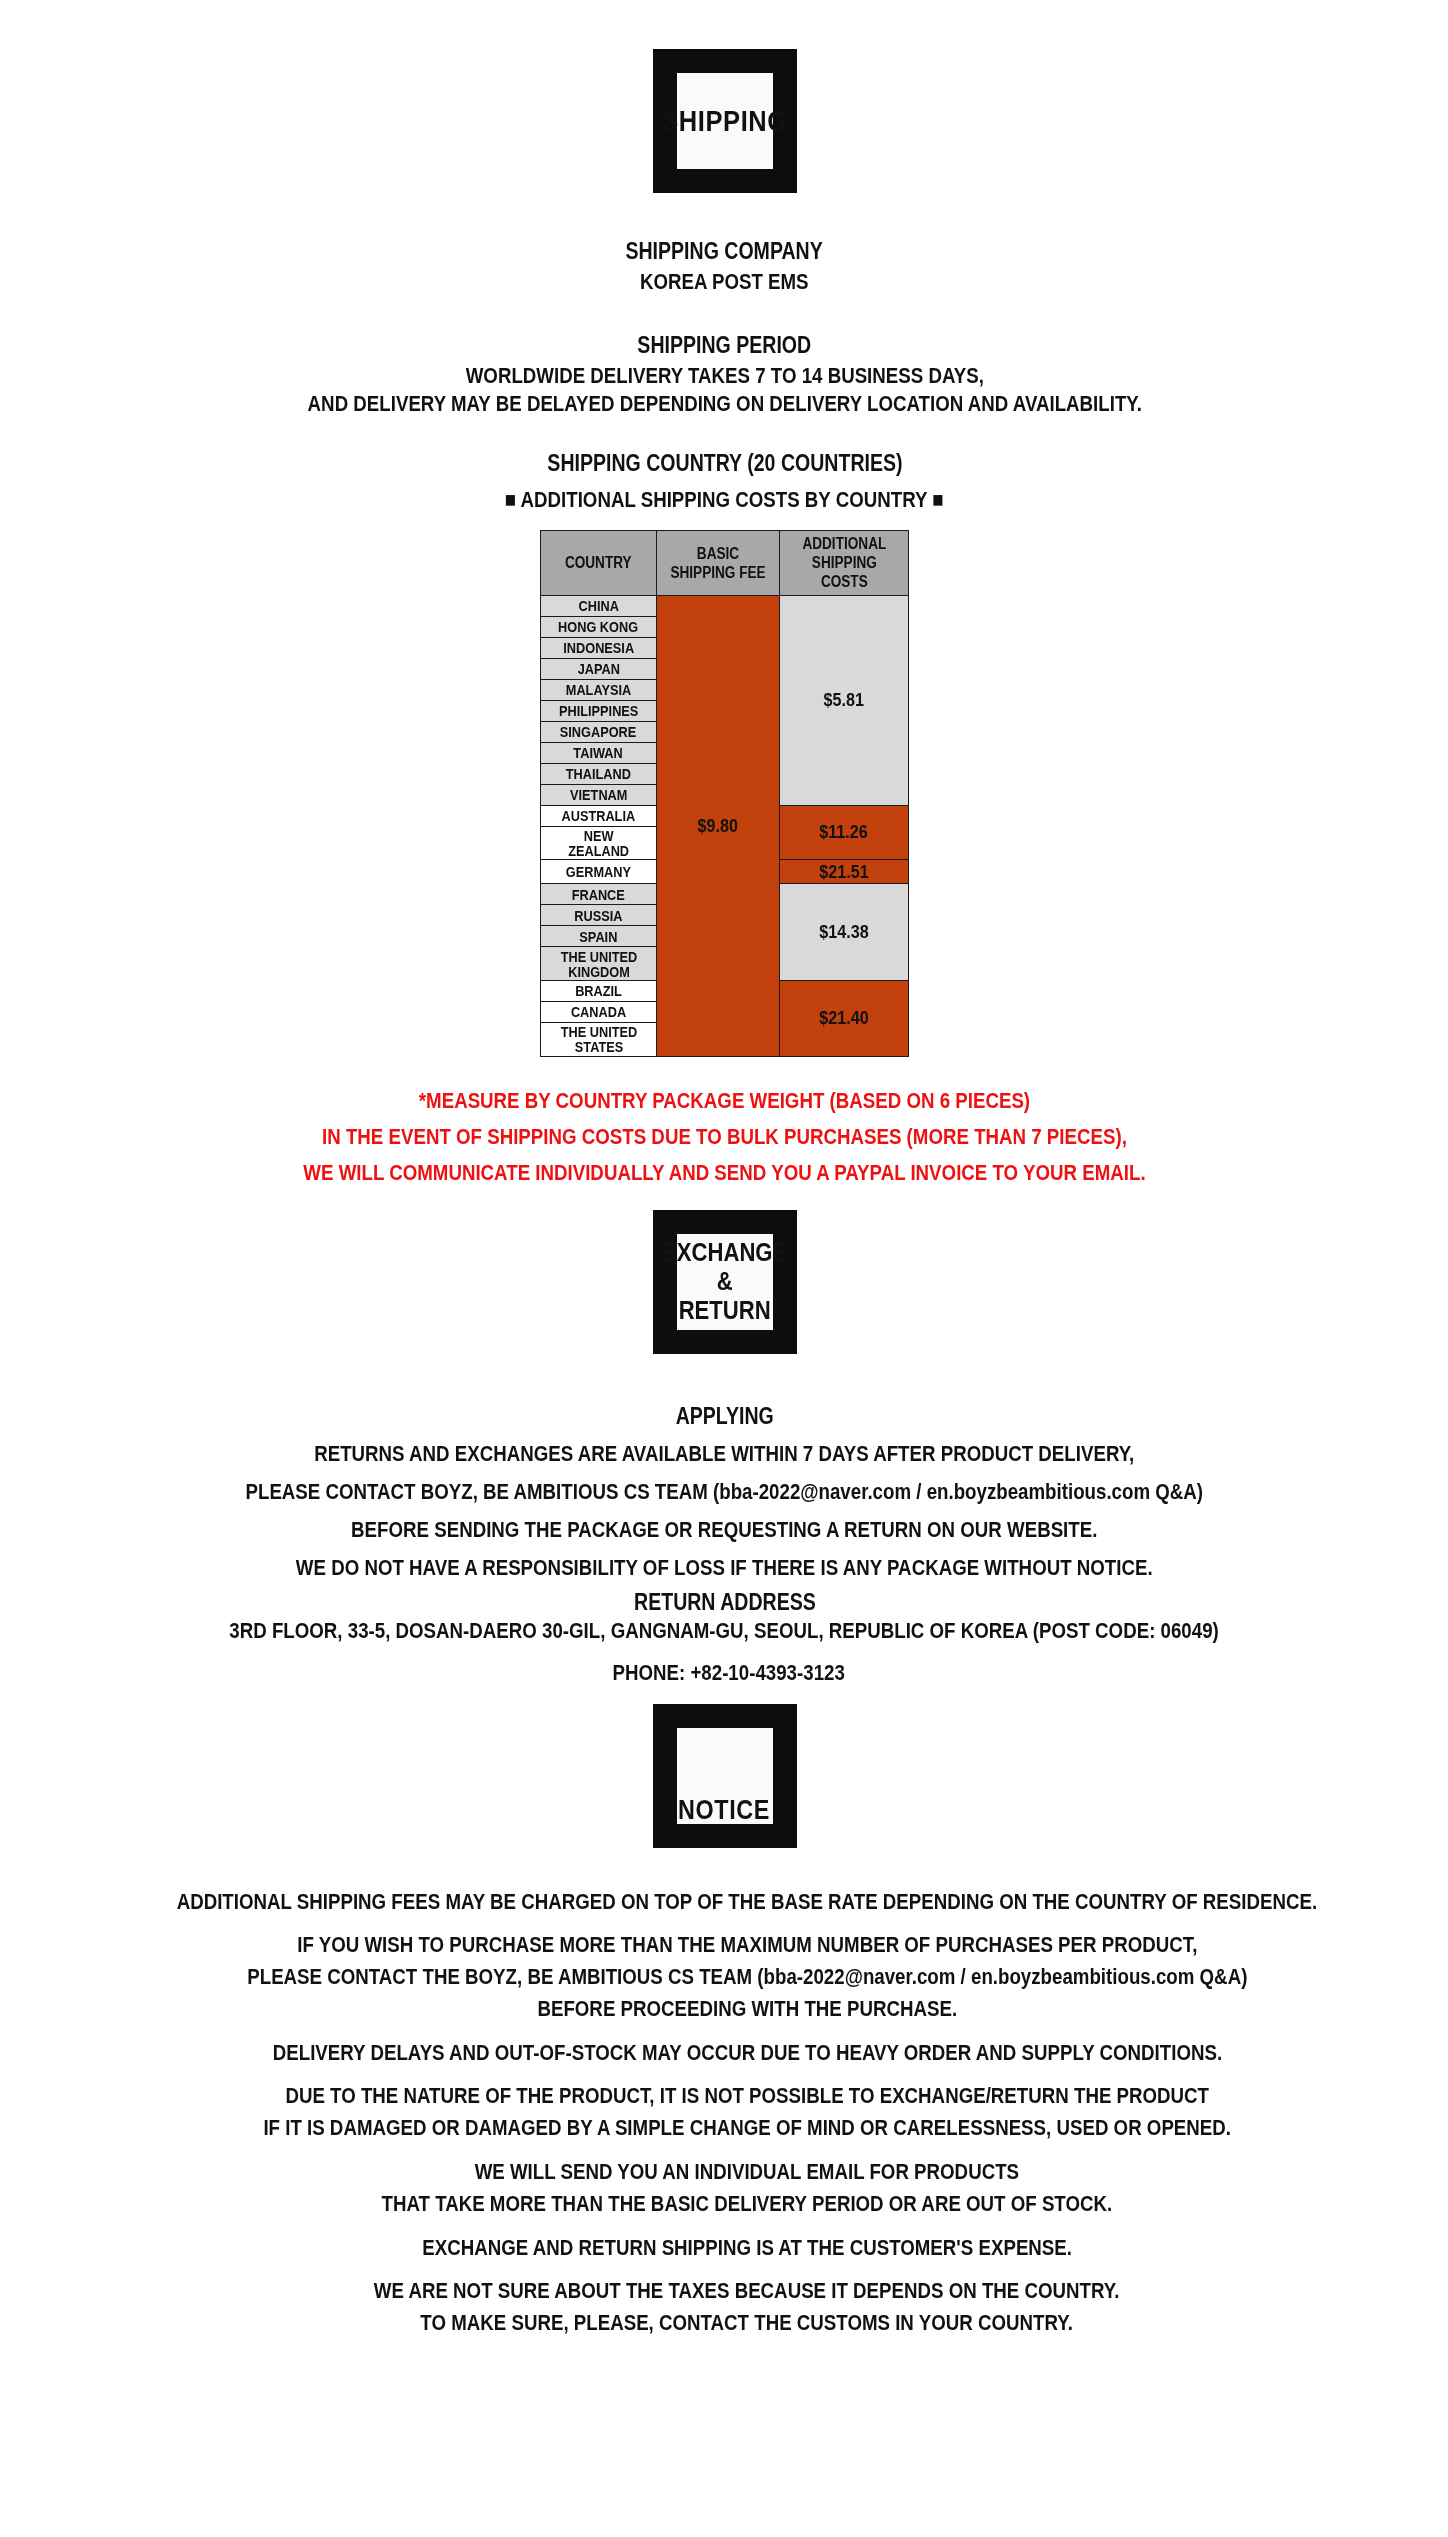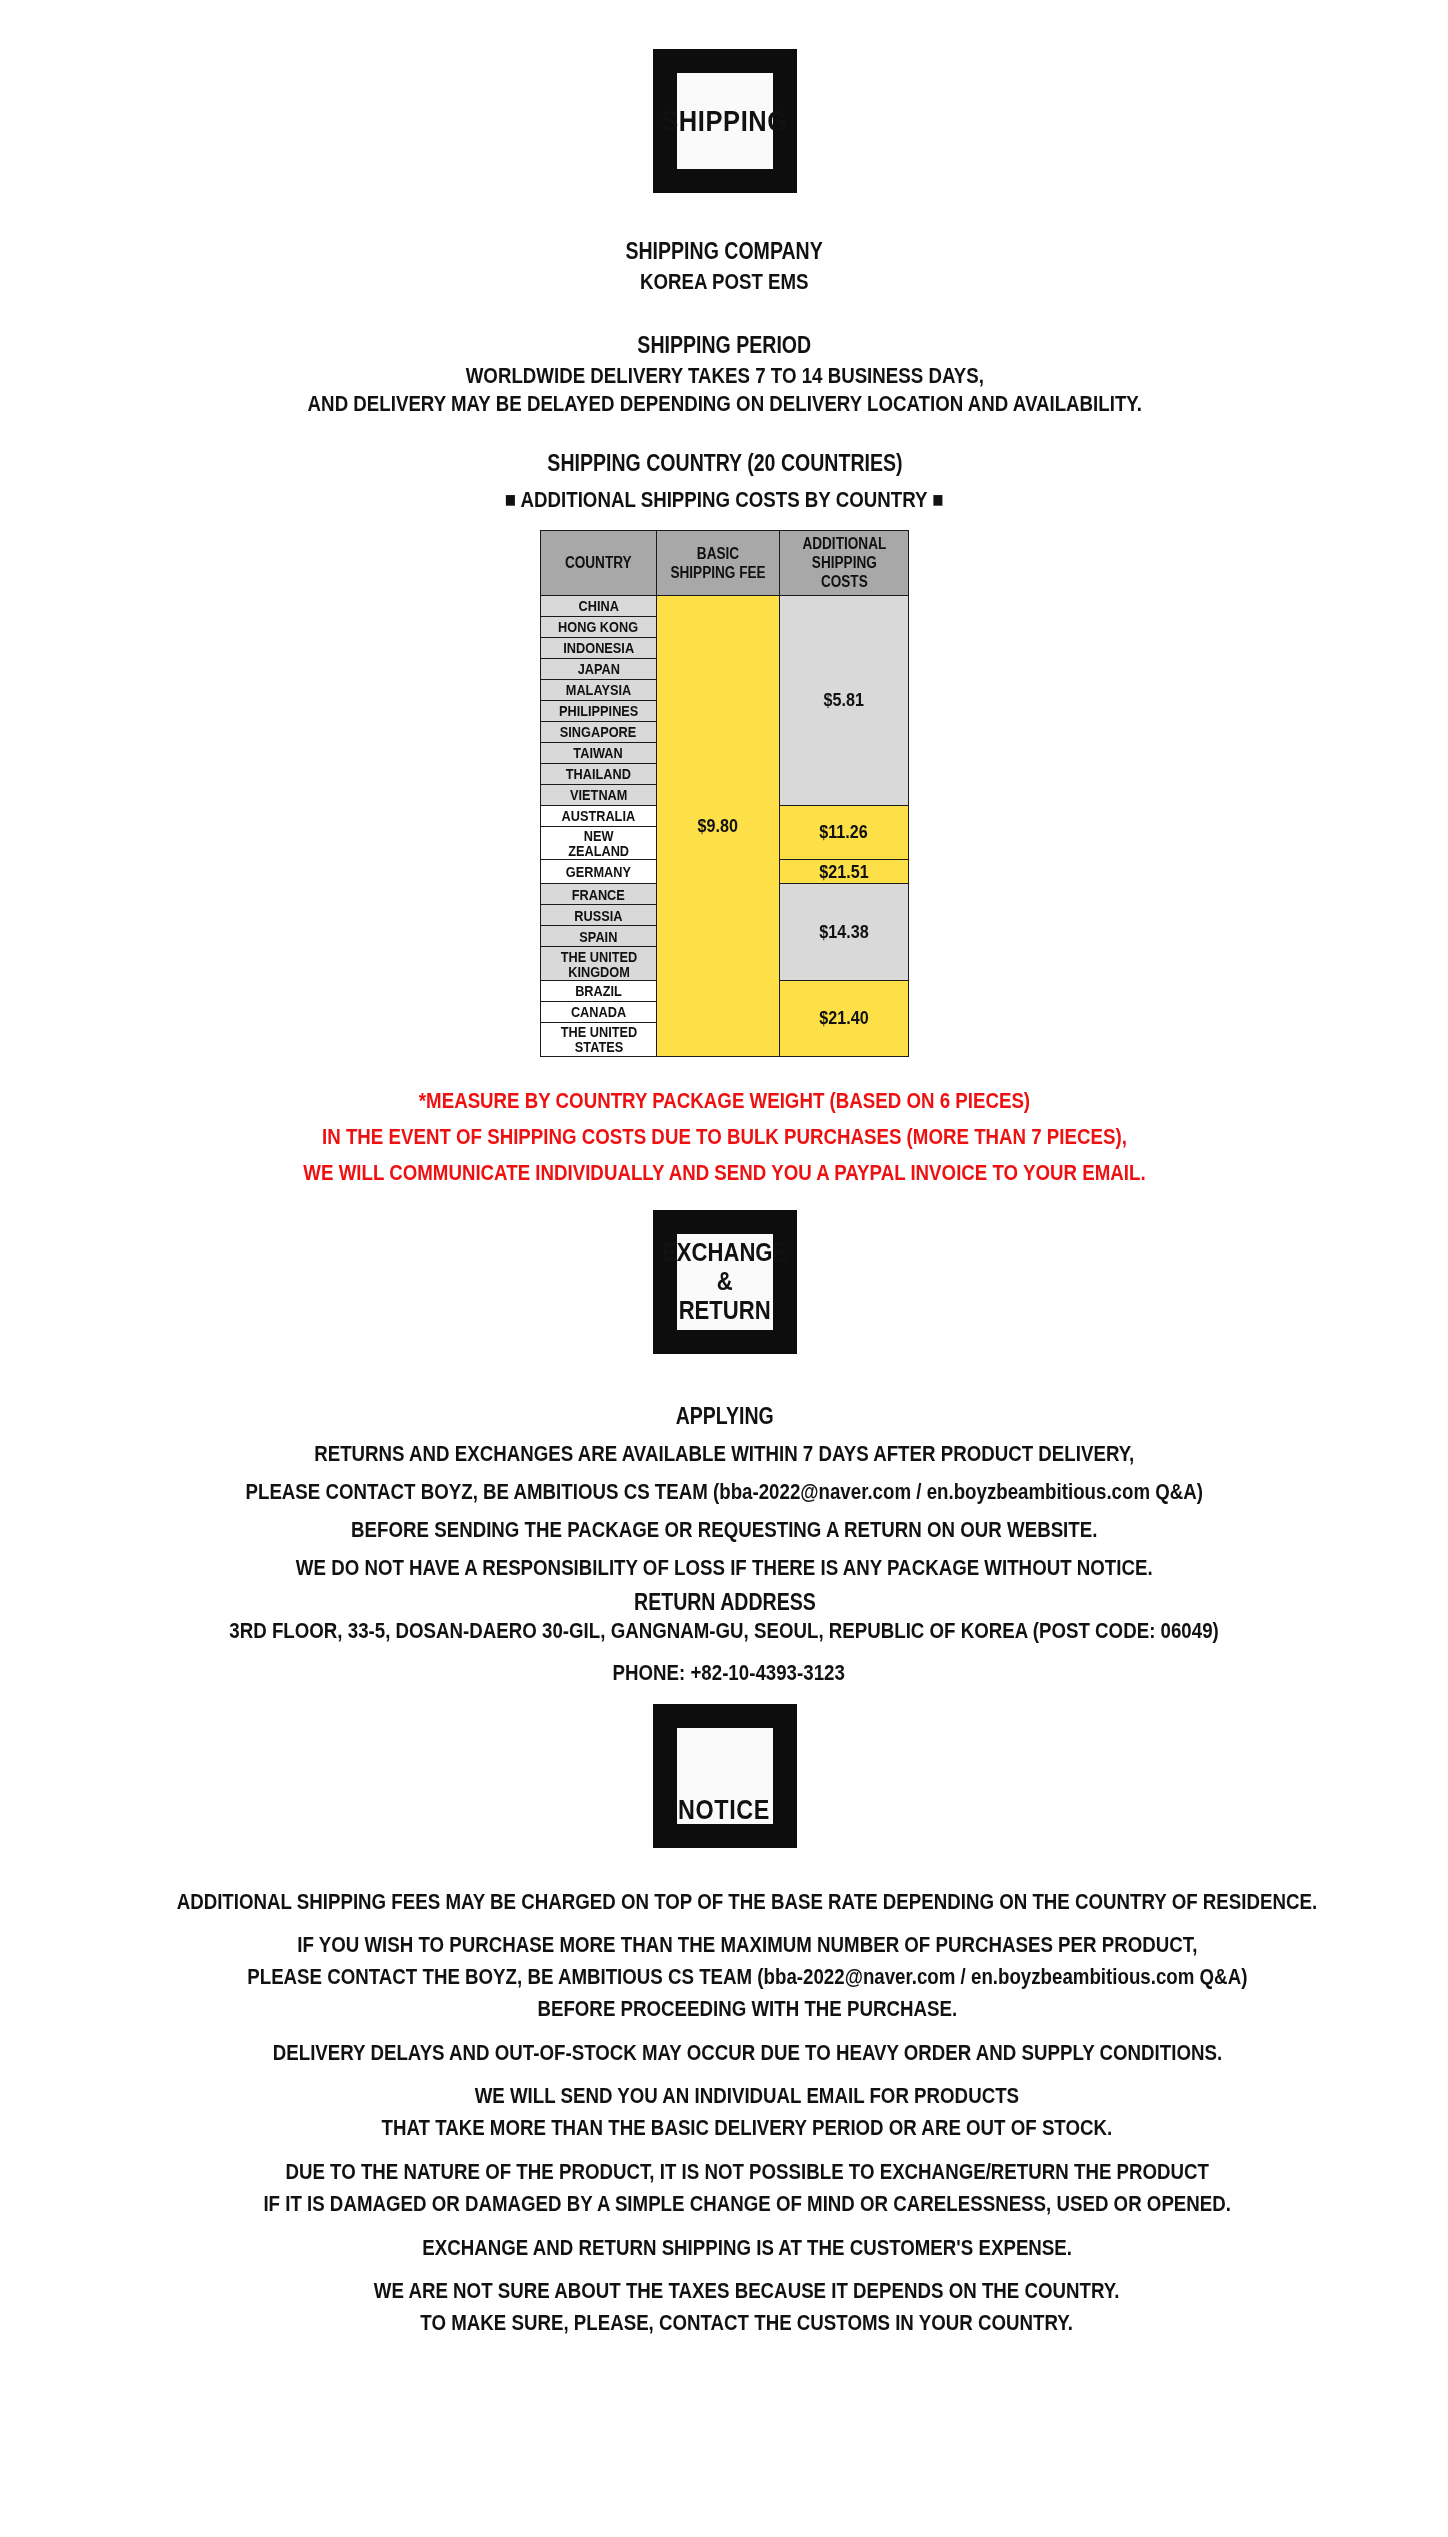--- a/index.html
+++ b/index.html
@@ -61,21 +61,21 @@
   table.costs th,table.costs td{
     border:1.4px solid var(--border);
     text-align:center;vertical-align:middle;
     padding:1.4px 2.9px;
   }
   table.costs th{
     background:var(--header-bg);
     height:65px;font-size:16px;line-height:19px;
   }
   td.country{height:21px;font-size:15px;line-height:15px;}
-  td.fee{font-size:19px;line-height:20px;background:#fde047;}
+  td.fee{font-size:19px;line-height:20px;background:#c2410c;}
   td.shaded{background:var(--shaded-bg);}
   
   .red-note{
     margin:26px 0 0;
     color:var(--red);
     font-size:22px;line-height:36px;text-align:center;
   }
   
   .notice-list{margin-top:38px;padding-left:45px;}
   .notice-list p{margin:0 0 11.6px;font-size:22px;line-height:32px;}
@@ -213,23 +213,23 @@
   <div class="badge mt-badge3">
     <span class="cond badge-text-nt">NOTICE</span>
   </div>
 
   <section class="notice-list">
       <p><span class="cond">ADDITIONAL SHIPPING FEES MAY BE CHARGED ON TOP OF THE BASE RATE DEPENDING ON THE COUNTRY OF RESIDENCE.</span></p>
       <p><span class="cond">IF YOU WISH TO PURCHASE MORE THAN THE MAXIMUM NUMBER OF PURCHASES PER PRODUCT,
 PLEASE CONTACT THE BOYZ, BE AMBITIOUS CS TEAM (bba-2022@naver.com / en.boyzbeambitious.com Q&amp;A)
 BEFORE PROCEEDING WITH THE PURCHASE.</span></p>
       <p><span class="cond">DELIVERY DELAYS AND OUT-OF-STOCK MAY OCCUR DUE TO HEAVY ORDER AND SUPPLY CONDITIONS.</span></p>
+      <p><span class="cond">DUE TO THE NATURE OF THE PRODUCT, IT IS NOT POSSIBLE TO EXCHANGE/RETURN THE PRODUCT
+IF IT IS DAMAGED OR DAMAGED BY A SIMPLE CHANGE OF MIND OR CARELESSNESS, USED OR OPENED.</span></p>
       <p><span class="cond">WE WILL SEND YOU AN INDIVIDUAL EMAIL FOR PRODUCTS
 THAT TAKE MORE THAN THE BASIC DELIVERY PERIOD OR ARE OUT OF STOCK.</span></p>
-      <p><span class="cond">DUE TO THE NATURE OF THE PRODUCT, IT IS NOT POSSIBLE TO EXCHANGE/RETURN THE PRODUCT
-IF IT IS DAMAGED OR DAMAGED BY A SIMPLE CHANGE OF MIND OR CARELESSNESS, USED OR OPENED.</span></p>
       <p><span class="cond">EXCHANGE AND RETURN SHIPPING IS AT THE CUSTOMER'S EXPENSE.</span></p>
       <p><span class="cond">WE ARE NOT SURE ABOUT THE TAXES BECAUSE IT DEPENDS ON THE COUNTRY.
 TO MAKE SURE, PLEASE, CONTACT THE CUSTOMS IN YOUR COUNTRY.</span></p>
     </section>
 
 </main>
 
 
 </body></html>

